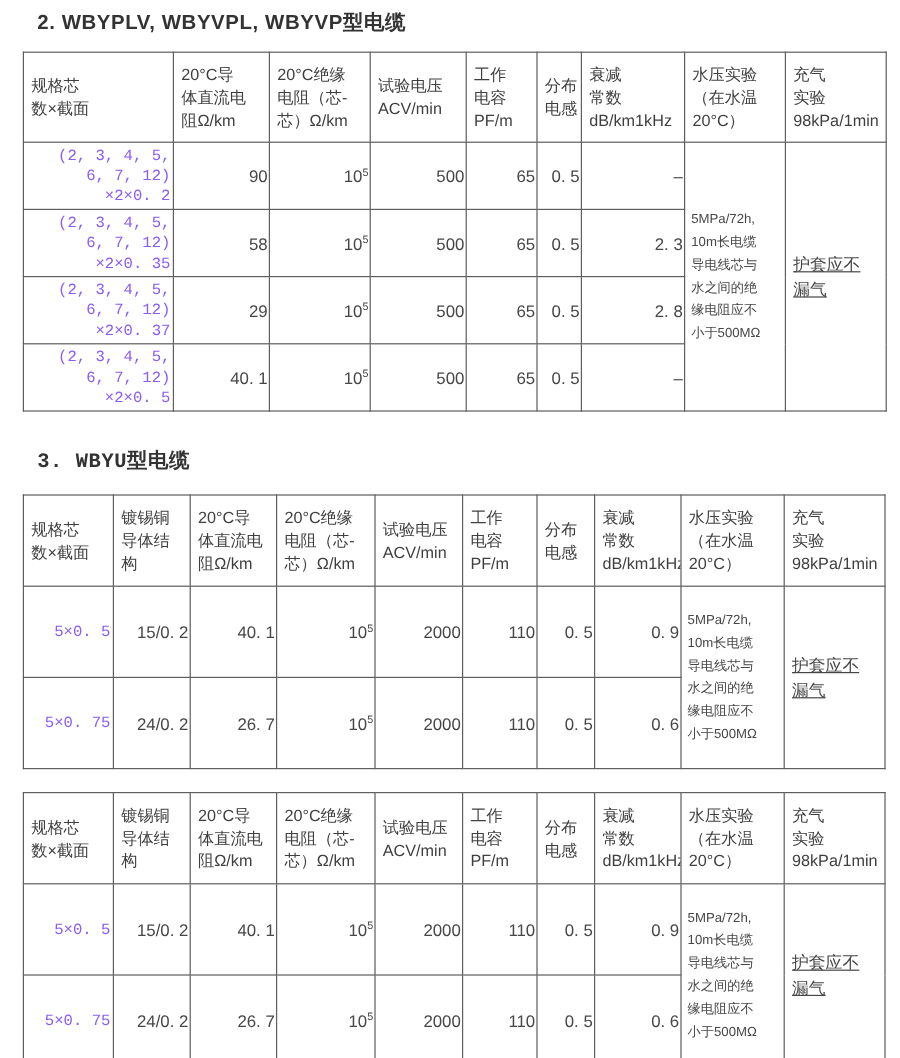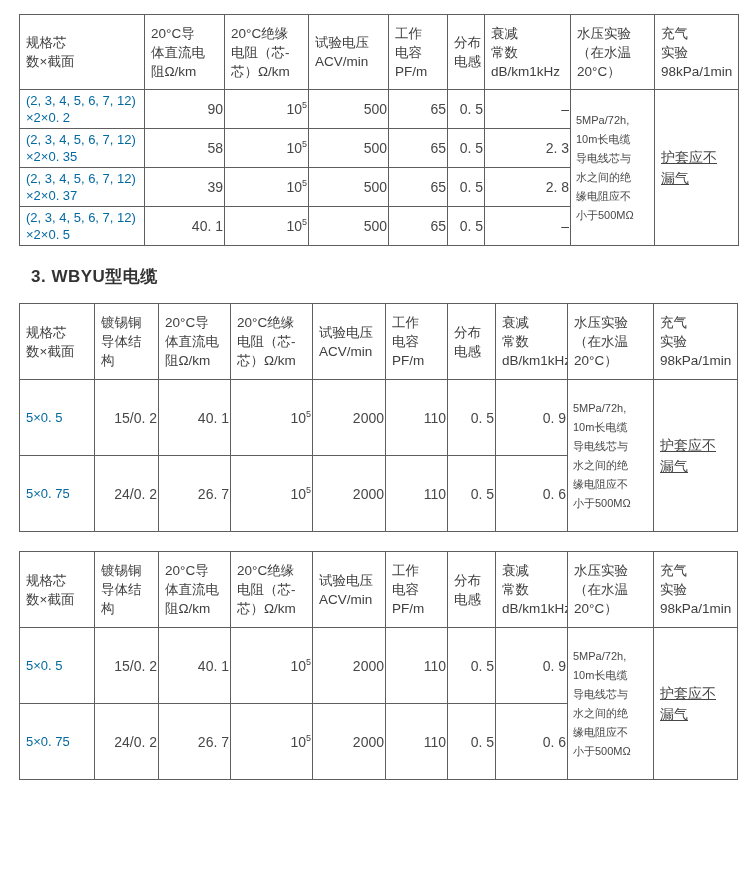--- a/index.html
+++ b/index.html
@@ -21,21 +21,21 @@
   }
   .sec-title {
     font-size: 17px;
     font-weight: 600;
     color: #333333;
     margin: 0 0 0 31px;
     line-height: 21px;
     letter-spacing: 0.5px;
   }
   .title-1 { padding-top: 8px; }
-  .title-2 { margin-top: 20px; }
+  .title-2 { margin-top: 32px; font-family: Liberation Mono, monospace; }
   .title-3 { margin-top: 19px; }
   table.spec {
     border-collapse: collapse;
     table-layout: fixed;
     margin-left: 19px;
     width: 719px;
   }
   .spec-1 { margin-top: 14px; }
   .spec-2 { margin-top: 16px; }
   .spec-3 { margin-top: 19px; }
@@ -53,26 +53,27 @@
     padding: 3px 2px 3px 6px;
     white-space: pre-line;
     color: #3f3f3f;
   }
   td.num {
     text-align: right;
     font-size: 14px;
     color: #474747;
   }
   td.spec-cell {
-    text-align: left;
+    text-align: right;
     font-size: 13px;
     line-height: 17px;
     padding: 2px 2px 2px 6px;
     white-space: pre-line;
-    color: #0369a1;
+    color: #8b5cf6;
+    font-family: Liberation Mono, monospace;
   }
   td.water-cell {
     text-align: left;
     font-size: 11px;
     line-height: 19px;
     padding: 2px 2px 2px 5px;
     white-space: pre-line;
     color: #474747;
   }
   td.air-cell {
@@ -92,20 +93,21 @@
   tr.hdr-1 { height: 75px; }
   tr.row-1 { height: 36px; }
   tr.hdr-2 { height: 76px; }
   tr.row-2 { height: 76px; }
 </style>
 </head>
 <body>
 
 <div class="page">
 
+  <h2 class="sec-title title-1">2. WBYPLV, WBYVPL, WBYVP型电缆</h2>
 
   <table class="spec spec-1">
     <colgroup>
       <col style="width:125px">
         <col style="width:80px">
         <col style="width:84px">
         <col style="width:80px">
       <col style="width:59px">
         <col style="width:37px">
         <col style="width:86px">
@@ -163,21 +165,21 @@
       <td class="num">58</td>
       <td class="num"><span>10</span><sup>5</sup></td>
       <td class="num">500</td>
       <td class="num">65</td>
       <td class="num">0. 5</td>
       <td class="num">2. 3</td>
     </tr>
     <tr class="row-1">
       <td class="spec-cell">(2, 3, 4, 5, 6, 7, 12)
 ×2×0. 37</td>
-      <td class="num">39</td>
+      <td class="num">29</td>
       <td class="num"><span>10</span><sup>5</sup></td>
       <td class="num">500</td>
       <td class="num">65</td>
       <td class="num">0. 5</td>
       <td class="num">2. 8</td>
     </tr>
     <tr class="row-1">
       <td class="spec-cell">(2, 3, 4, 5, 6, 7, 12)
 ×2×0. 5</td>
       <td class="num">40. 1</td>

